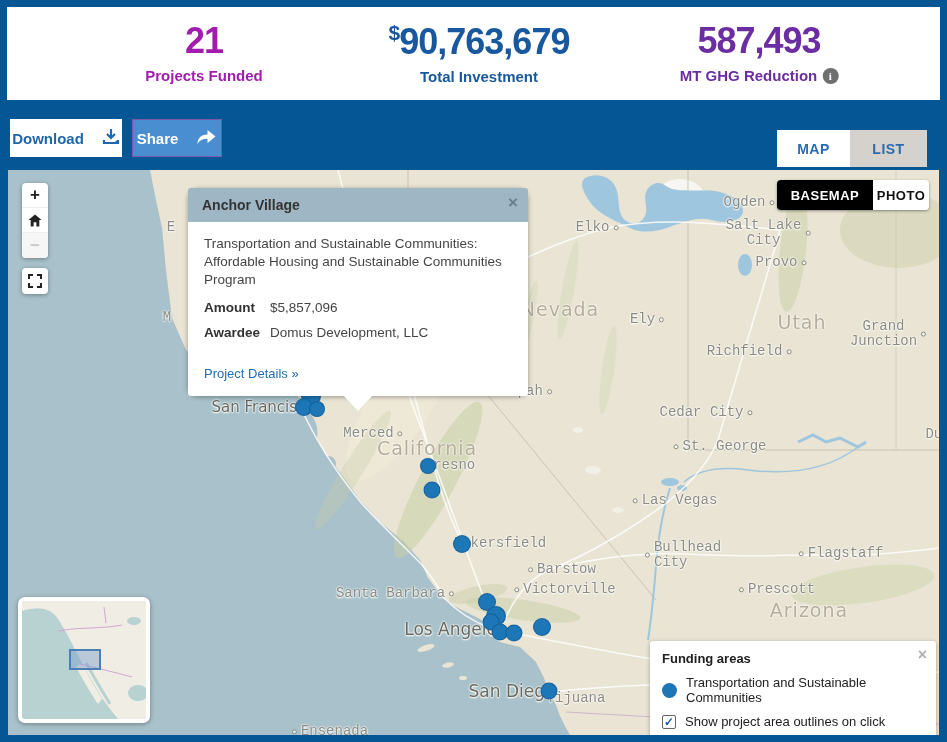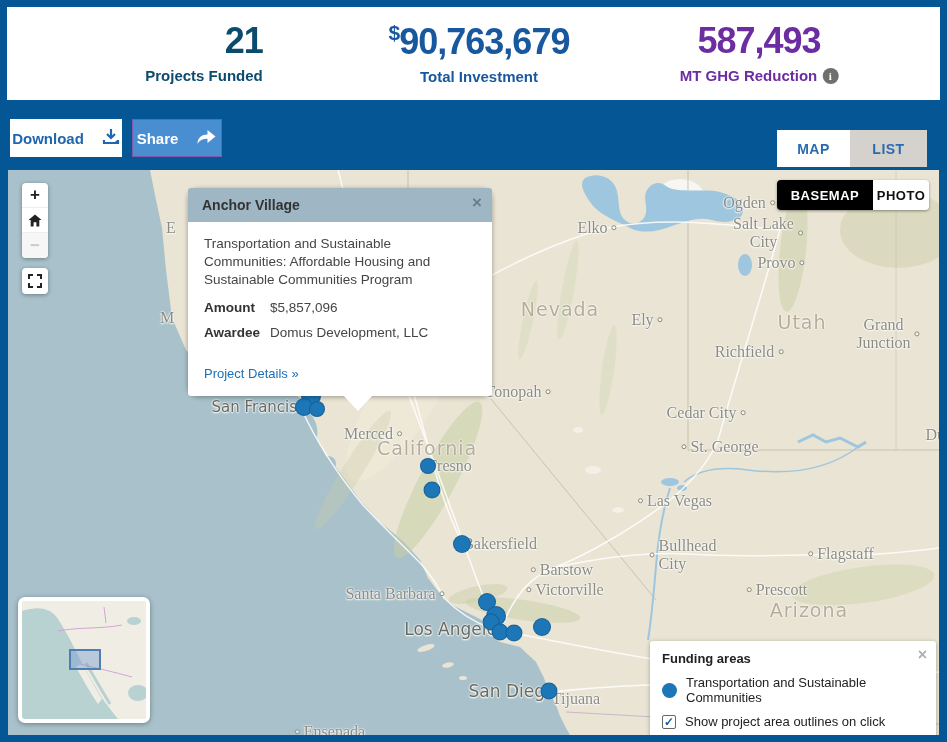--- a/index.html
+++ b/index.html
@@ -4,21 +4,21 @@
 <style>
   * { margin:0; padding:0; box-sizing:border-box; }
   html,body { width:947px; height:742px; overflow:hidden; }
   body { background:#045695; font-family:"Liberation Sans", sans-serif; position:relative; }
 
   
   .stats-panel { position:absolute; left:7px; top:7px; width:933px; height:93px; background:#fff; }
   .stat { position:absolute; top:0; height:100%; transform:translateX(-50%); text-align:center; padding-top:14px; }
   .stat-value { font-size:36px; font-weight:bold; letter-spacing:-1px; line-height:1.1; }
   .stat-label { font-size:15px; font-weight:bold; margin-top:6px; }
-  .stat-green .stat-value, .stat-green .stat-label { color:#0c4a6e;text-align:right; }
+  .stat-green .stat-value, .stat-green .stat-label { color:#a21caf; }
   .stat-blue .stat-value, .stat-blue .stat-label { color:#17589e; }
   .stat-purple .stat-value, .stat-purple .stat-label { color:#6b2da1; }
   .dollar { font-size:21px; vertical-align:14px; }
   .info-icon { display:inline-block; width:16px; height:16px; border-radius:50%; background:#6f6f6f; color:#fff;
     font-size:11px; font-weight:bold; font-family:"Liberation Serif",serif; line-height:16px; text-align:center;
     vertical-align:1px; margin-left:5px; cursor:pointer; }
 
   
   .btn { position:absolute; height:38px; font-size:15px; font-weight:bold; display:flex; align-items:center;
     justify-content:center; gap:18px; cursor:pointer; }
@@ -33,21 +33,21 @@
 
   
   .map { position:absolute; left:8px; top:170px; width:931px; height:565px; background:#a8c1ca; overflow:hidden; }
   .map svg.base { position:absolute; left:0; top:0; }
   .map-layer { position:absolute; left:0; top:0; width:100%; height:100%; }
 
   .state-label { position:absolute; transform:translate(-50%,-50%); font-family:"DejaVu Sans",sans-serif;
     font-size:19px; color:#b5ad9a; letter-spacing:1px; white-space:pre;
     text-shadow:0 0 2px #fff,0 0 2px #fff; z-index:3; }
   .city-label { position:absolute; transform:translate(-50%,-50%); display:flex; align-items:center; gap:4px;
-    font-family:Liberation Serif, serif; font-size:16px; color:#8b8b83; white-space:pre-line; text-align:center;
+    font-family:Liberation Mono, monospace; font-size:14px; color:#8b8b83; white-space:pre-line; text-align:center;
     text-shadow:0 0 2px #fff,0 0 2px #fff,0 1px 2px #fff; z-index:4; line-height:1.1; }
   .city-label.align-left { text-align:left; }
   .city-ring { width:5px; height:5px; border:1.5px solid #8b8b83; border-radius:50%; background:rgba(255,255,255,.65); flex:none; }
   .big-city-label { position:absolute; transform:translate(-50%,-50%); font-family:"DejaVu Sans",sans-serif;
     color:#69695f; text-shadow:0 0 2px #fff,0 0 2px #fff,0 1px 2px #fff; z-index:4; white-space:pre; }
 
   .project-dot { position:absolute; transform:translate(-50%,-50%); border-radius:50%; background:#1d76b5;
     border:1px solid rgba(18,88,146,.7); z-index:6; cursor:pointer; }
 
   
@@ -61,21 +61,21 @@
     box-shadow:0 1px 4px rgba(0,0,0,.35); z-index:30; display:flex; align-items:center; justify-content:center; cursor:pointer; }
 
   
   .basemap-group { position:absolute; left:769px; top:10px; height:30px; display:flex; border-radius:4px; overflow:hidden;
     box-shadow:0 1px 3px rgba(0,0,0,.4); z-index:30; font-size:13px; font-weight:bold; letter-spacing:.5px; }
   .bm-btn { display:flex; align-items:center; justify-content:center; cursor:pointer; padding:12px 12px; }
   .bm-basemap { background:#000; color:#fff; width:96px; }
   .bm-photo { background:#fff; color:#111; width:56px; }
 
   
-  .popup { position:absolute; left:180px; top:18px; width:304px; z-index:20; box-shadow:0 1px 5px rgba(0,0,0,.35);
+  .popup { position:absolute; left:180px; top:18px; width:340px; z-index:20; box-shadow:0 1px 5px rgba(0,0,0,.35);
     border-radius:10px; }
   .popup-header { background:#9fb7c4; padding:8px 14px; border-radius:3px 3px 0 0; position:relative; }
   .popup-title { font-size:14px; font-weight:bold; color:#333; }
   .popup-close { position:absolute; right:10px; top:5px; font-size:17px; color:#667f8d; cursor:pointer; font-weight:bold; }
   .popup-body { background:#fff; padding:13px 16px 14px; min-height:160px; border-radius:0 0 3px 3px; }
   .popup-program { font-size:13.5px; color:#454545; line-height:1.32; margin-bottom:12px; }
   .popup-row { display:flex; font-size:13.5px; color:#454545; margin-bottom:10px; }
   .popup-row .lbl { font-weight:bold; color:#333; width:66px; flex:none; }
   .popup-link { display:inline-block; margin-top:16px; font-size:13px; color:#1d6fb8; cursor:pointer; }
   .popup-tail { position:absolute; left:156px; top:100%; width:0; height:0;

